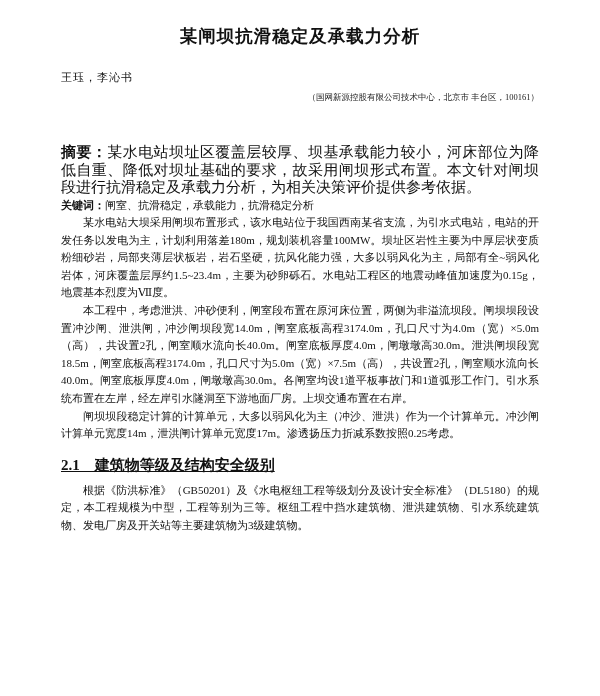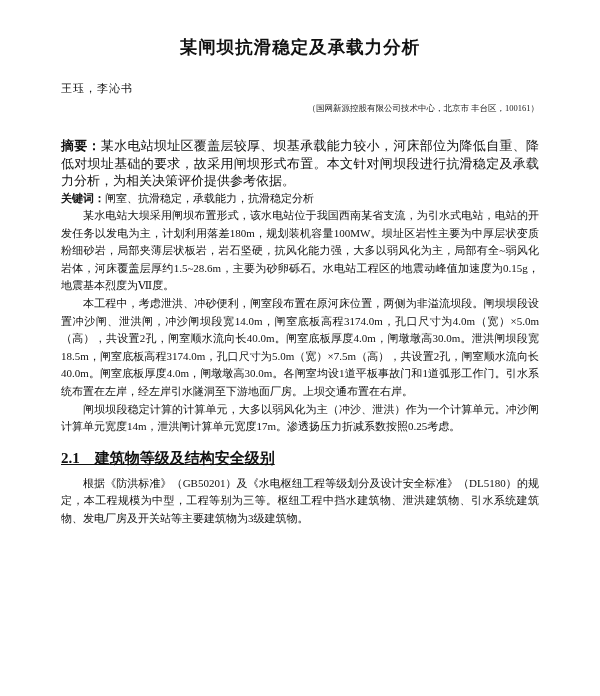--- a/index.html
+++ b/index.html
@@ -8,43 +8,43 @@
     width: 600px;
     height: 696px;
     font-family: "Liberation Serif", "DejaVu Serif", serif;
     color: #111111;
     overflow: hidden;
   }
   .page {
     width: 600px;
     height: 696px;
     background: #ffffff;
-    padding: 29px 61px 20px 61px;
+    padding: 18px 61px 20px 61px;
   }
   .doc-title {
     text-align: center;
     font-size: 17.5px;
     font-weight: bold;
     letter-spacing: 1px;
     margin-top: 6px;
   }
   .authors {
     font-size: 11px;
     margin-top: 22px;
     letter-spacing: 1px;
   }
   .affiliation {
     text-align: right;
     font-size: 8.5px;
     margin-top: 7px;
     color: #222222;
   }
   .abstract-block {
-    margin-top: 22px;
-    font-size: 13px;
+    margin-top: 40px;
+    font-size: 15px;
     line-height: 17.5px;
     text-align: justify;
   }
   .inline-label { font-weight: bold; }
   .keywords-block {
     font-size: 11px;
     line-height: 17.5px;
     text-align: justify;
   }
   h2.section-heading {
@@ -81,21 +81,21 @@
 
   <div class="abstract-block">
     <span class="inline-label">摘要：</span><span>某水电站坝址区覆盖层较厚、坝基承载能力较小，河床部位为降低自重、降低对坝址基础的要求，故采用闸坝形式布置。本文针对闸坝段进行抗滑稳定及承载力分析，为相关决策评价提供参考依据。</span>
   </div>
 
   <div class="keywords-block">
     <span class="inline-label">关键词：</span><span>闸室、抗滑稳定，承载能力，抗滑稳定分析</span>
   </div>
 
 
-  <p class="body-para">某水电站大坝采用闸坝布置形式，该水电站位于我国西南某省支流，为引水式电站，电站的开发任务以发电为主，计划利用落差180m，规划装机容量100MW。坝址区岩性主要为中厚层状变质粉细砂岩，局部夹薄层状板岩，岩石坚硬，抗风化能力强，大多以弱风化为主，局部有全~弱风化岩体，河床覆盖层厚约1.5~28.6m，主要为砂卵砾石。水电站工程区的地震动峰值加速度为0.15g，地震基本烈度为Ⅶ度。</p>
+  <p class="body-para">某水电站大坝采用闸坝布置形式，该水电站位于我国西南某省支流，为引水式电站，电站的开发任务以发电为主，计划利用落差180m，规划装机容量100MW。坝址区岩性主要为中厚层状变质粉细砂岩，局部夹薄层状板岩，岩石坚硬，抗风化能力强，大多以弱风化为主，局部有全~弱风化岩体，河床覆盖层厚约1.5~23.4m，主要为砂卵砾石。水电站工程区的地震动峰值加速度为0.15g，地震基本烈度为Ⅶ度。</p>
   <p class="body-para">本工程中，考虑泄洪、冲砂便利，闸室段布置在原河床位置，两侧为非溢流坝段。闸坝坝段设置冲沙闸、泄洪闸，冲沙闸坝段宽14.0m，闸室底板高程3174.0m，孔口尺寸为4.0m（宽）×5.0m（高），共设置2孔，闸室顺水流向长40.0m。闸室底板厚度4.0m，闸墩墩高30.0m。泄洪闸坝段宽18.5m，闸室底板高程3174.0m，孔口尺寸为5.0m（宽）×7.5m（高），共设置2孔，闸室顺水流向长40.0m。闸室底板厚度4.0m，闸墩墩高30.0m。各闸室均设1道平板事故门和1道弧形工作门。引水系统布置在左岸，经左岸引水隧洞至下游地面厂房。上坝交通布置在右岸。</p>
 
 
   <p class="body-para">闸坝坝段稳定计算的计算单元，大多以弱风化为主（冲沙、泄洪）作为一个计算单元。冲沙闸计算单元宽度14m，泄洪闸计算单元宽度17m。渗透扬压力折减系数按照0.25考虑。</p>
 
   <h3 class="subsection-heading">2.1　建筑物等级及结构安全级别</h3>
 
   <p class="body-para">根据《防洪标准》（GB50201）及《水电枢纽工程等级划分及设计安全标准》（DL5180）的规定，本工程规模为中型，工程等别为三等。枢纽工程中挡水建筑物、泄洪建筑物、引水系统建筑物、发电厂房及开关站等主要建筑物为3级建筑物。</p>
 
 </div>

